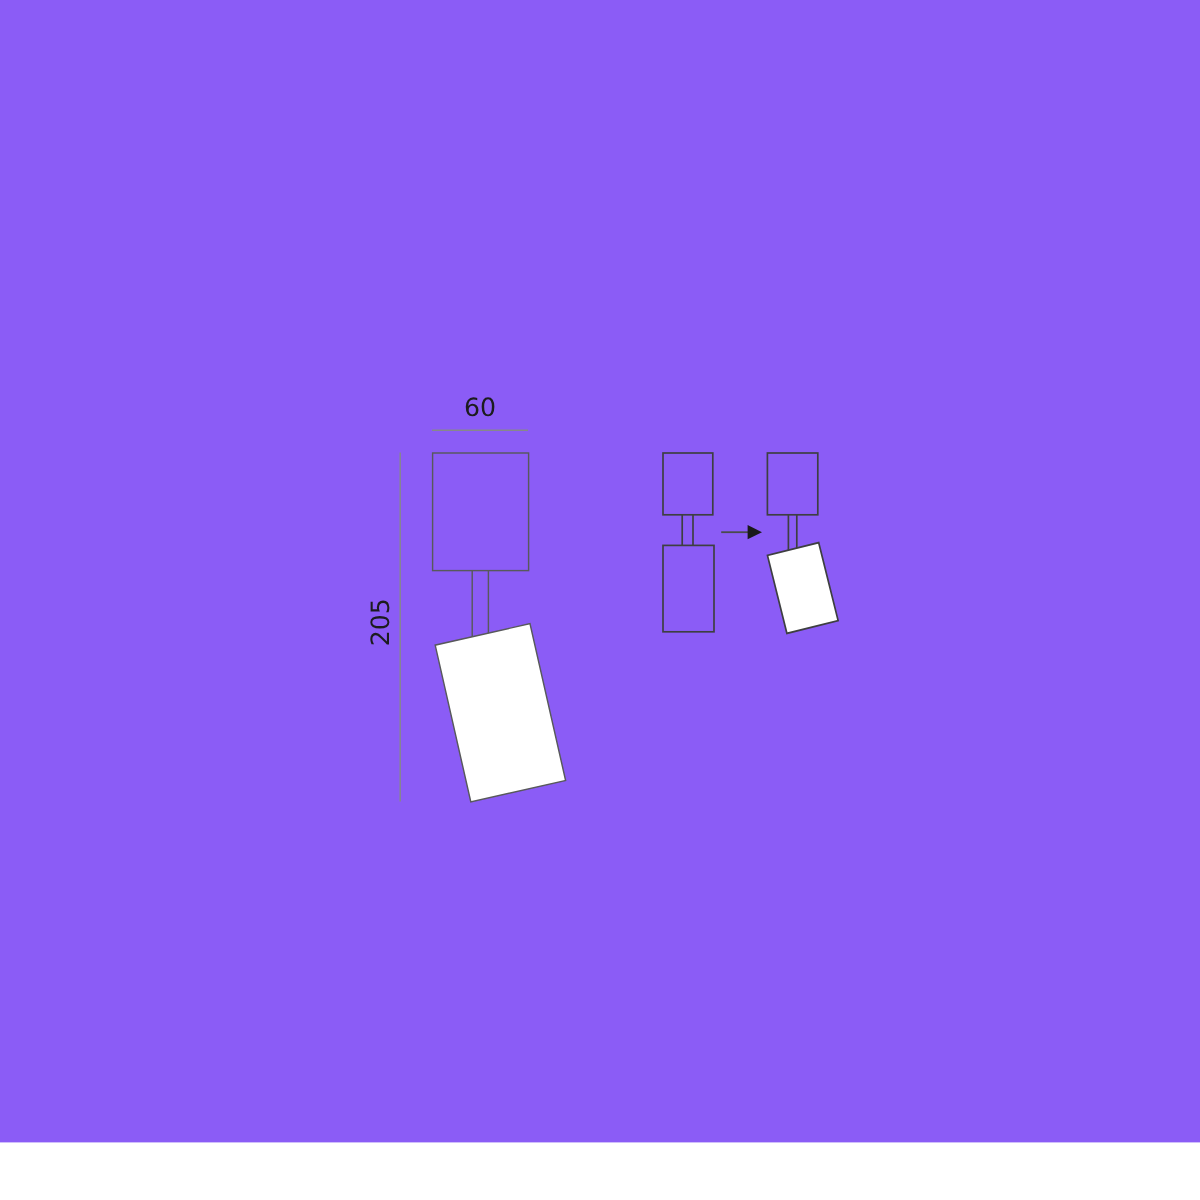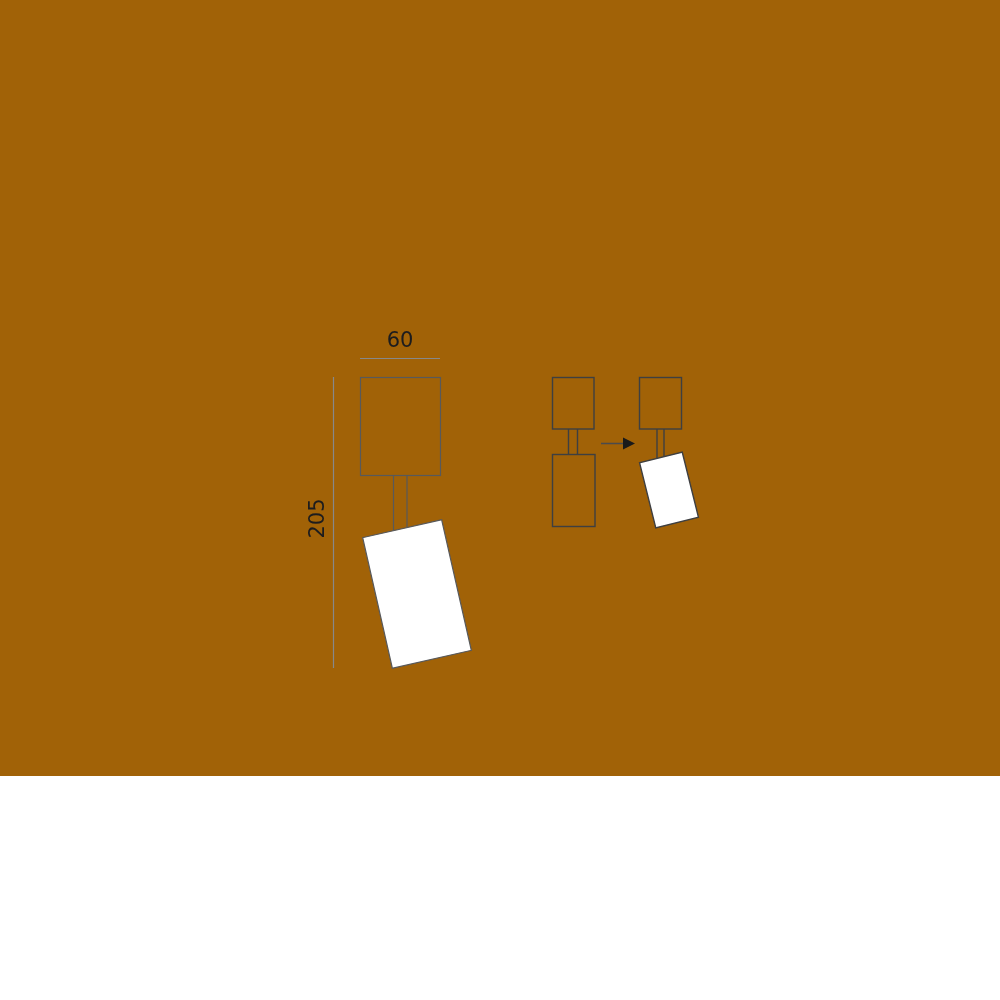--- a/index.html
+++ b/index.html
@@ -7,22 +7,22 @@
     padding: 0;
     background: #ffffff;
     width: 1000px;
     height: 1000px;
     overflow: hidden;
     font-family: "DejaVu Sans", "Liberation Sans", sans-serif;
   }
   .canvas-wrap {
     position: relative;
     width: 1000px;
-    height: 776px;
-    background: #a16207;
+    height: 952px;
+    background: #8b5cf6;
   }
   svg { display: block; }
   .dim-label {
     font-family: "DejaVu Sans", "Liberation Sans", sans-serif;
     font-size: 21px;
     font-weight: 400;
   }
 </style>
 </head>
 <body>

